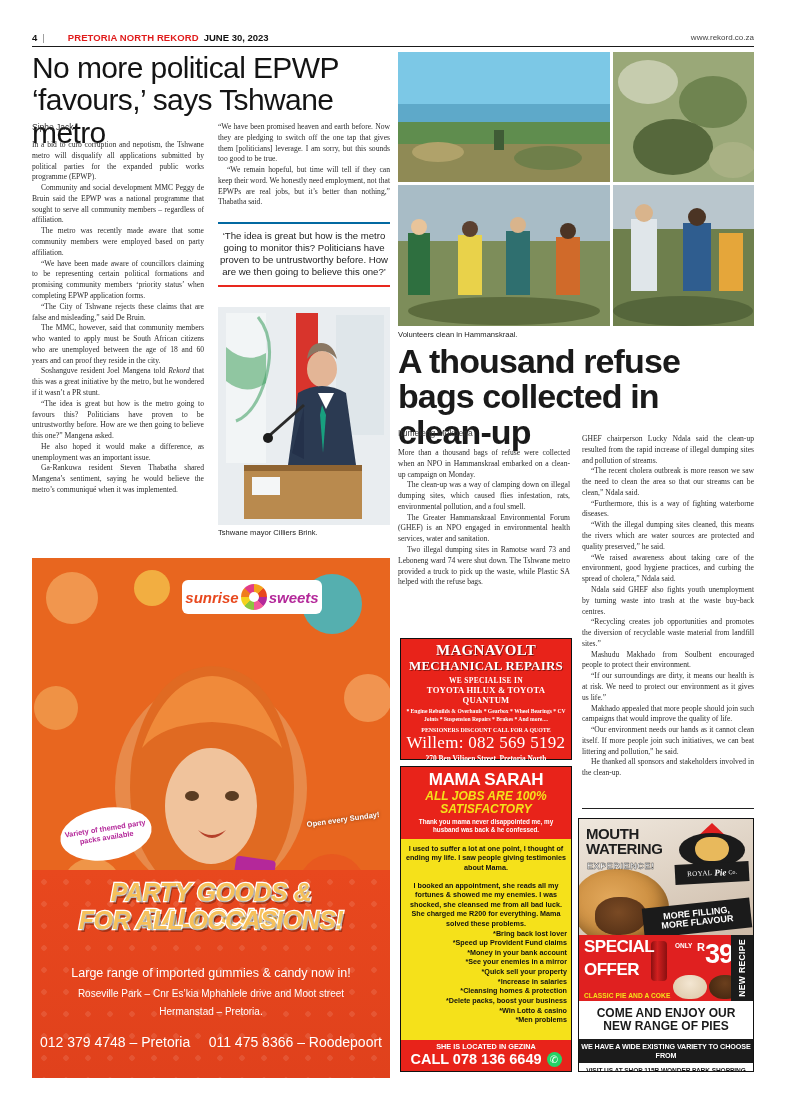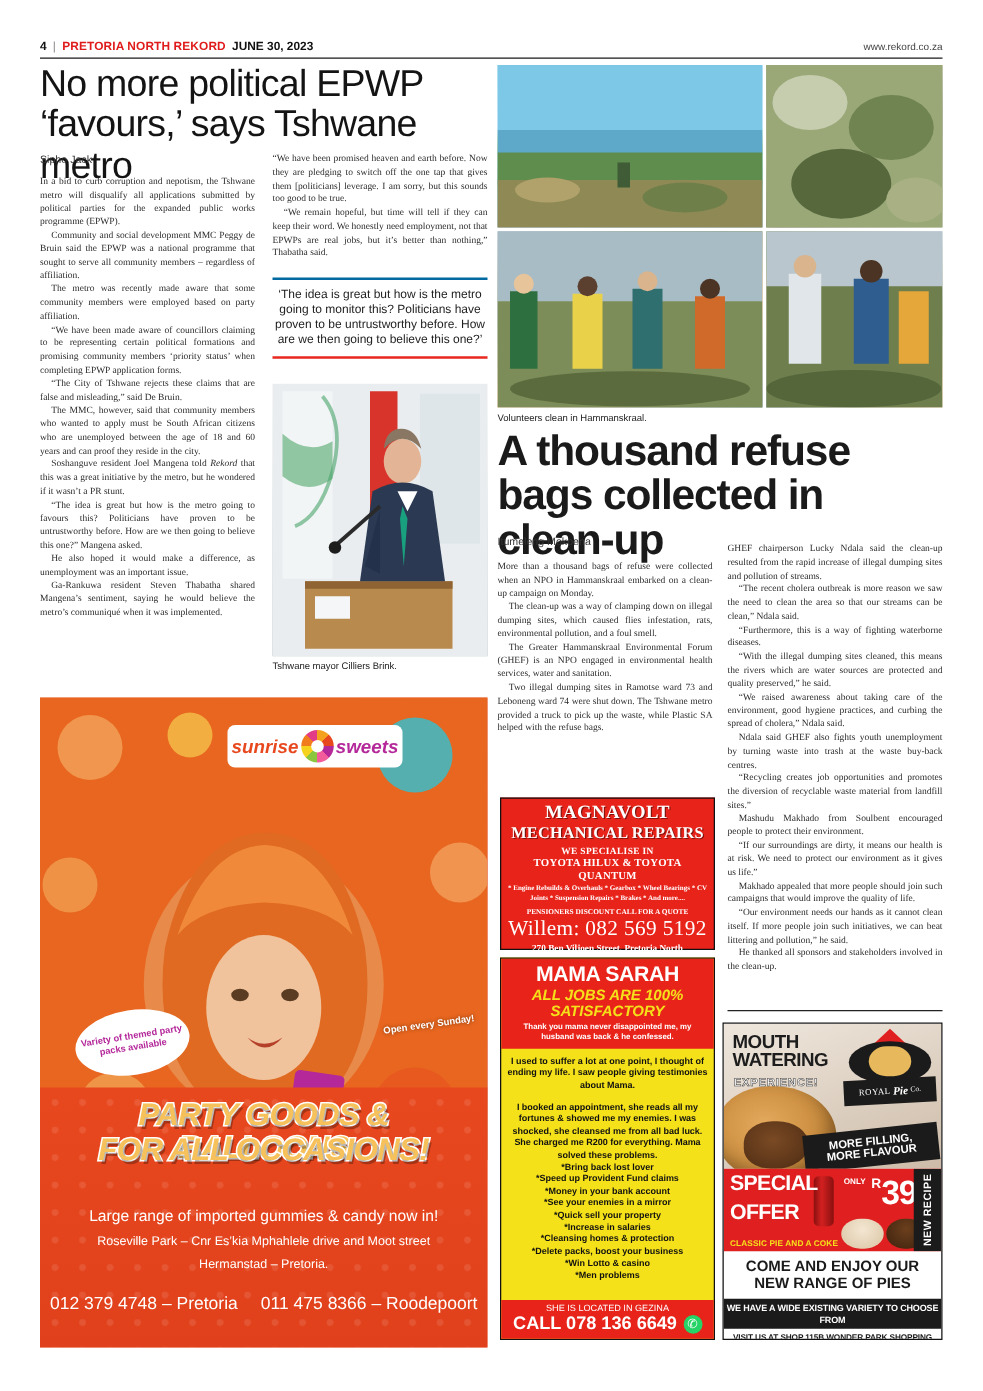--- a/index.html
+++ b/index.html
@@ -11,21 +11,21 @@
   }
   .page { position: relative; width: 786px; height: 1113px; background: #fff; }
 
   
   .masthead {
     position: absolute; left: 32px; top: 27px; width: 722px; height: 20px;
     display: flex; align-items: center;
   }
   .mh-page { font-family: "Liberation Sans", sans-serif; font-size: 9.5px; font-weight: 700; color: #111; }
   .mh-sep { font-family: "Liberation Sans", sans-serif; font-size: 9.5px; color: #888; margin: 0 5px; }
-  .mh-pub { font-family: "Liberation Sans", sans-serif; font-size: 9.5px; font-weight: 700; color: #e01b1b; letter-spacing: .1px; }
+  .mh-pub { font-family: "Liberation Sans", sans-serif; font-size: 9.5px; font-weight: 700; color: #e01b1b; letter-spacing: .1px; margin-left: 18px; }
   .mh-date { font-family: "Liberation Sans", sans-serif; font-size: 9.5px; font-weight: 700; color: #111; margin-left: 5px; }
   .mh-url { font-family: "Liberation Sans", sans-serif; font-size: 8px; color: #444; margin-left: auto; }
   .rule-top { position: absolute; left: 32px; top: 46px; width: 722px; height: 1.2px; background: #1a1a1a; }
 
   
   .a1-head {
     position: absolute; left: 32px; top: 52px; width: 356px;
     font-family: "Liberation Sans", sans-serif;
     font-weight: 400; font-size: 30px; line-height: 1.08; color: #141414;
     letter-spacing: -0.6px;
@@ -178,23 +178,23 @@
     position: absolute; left: 400px; top: 766px; width: 172px; height: 306px;
     background: #f5e11a; border: 1px solid #111;
   }
   .ms-top { background: #e8231a; color: #fff; text-align: center; padding: 3px 3px 5px; }
   .ms-name { font-family: "Liberation Sans", sans-serif; font-weight: 700; font-size: 17px; letter-spacing: -0.3px; }
   .ms-sub { font-family: "Liberation Sans", sans-serif; font-weight: 700; font-style: italic; font-size: 12px; color: #f5e11a; line-height: 1.05; }
   .ms-thanks { font-family: "Liberation Sans", sans-serif; font-weight: 700; font-size: 6.3px; color: #fff; line-height: 1.25; margin-top: 3px; padding: 0 3px; }
   .ms-body { text-align: center; color: #111; padding: 5px 4px 0; }
   .ms-p { font-family: "Liberation Sans", sans-serif; font-weight: 700; font-size: 7.2px; line-height: 1.33; }
   .ms-gap { height: 8px; }
-  .ms-list { font-family: "Liberation Sans", sans-serif; font-weight: 700; font-size: 7.2px; line-height: 1.34; }
+  .ms-list { font-family: "Liberation Sans", sans-serif; font-weight: 700; font-size: 7.2px; line-height: 1.34; text-align: right; }
   .ms-bottom { position: absolute; left: 0; bottom: 0; width: 100%; background: #e8231a; color: #fff; text-align: center; padding: 2px 0 4px; }
-  .ms-loc { font-family: "Liberation Sans", sans-serif; font-weight: 400; font-size: 7.3px; }
+  .ms-loc { font-family: "Liberation Sans", sans-serif; font-weight: 700; font-size: 7.3px; }
   .ms-call { font-family: "Liberation Sans", sans-serif; font-weight: 700; font-size: 14.5px; display: flex; align-items: center; justify-content: center; gap: 5px; }
   .wa { width: 15px; height: 15px; border-radius: 50%; background: #25d366; display: inline-flex; align-items: center; justify-content: center;
         font-size: 10px; color: #fff; font-family: "DejaVu Sans", sans-serif; }
 
   
   .ad-pie {
     position: absolute; left: 578px; top: 818px; width: 176px; height: 254px;
     border: 1px solid #111; background: #fff; overflow: hidden;
   }
   .pie-hero { position: relative; width: 100%; height: 116px; overflow: hidden;

